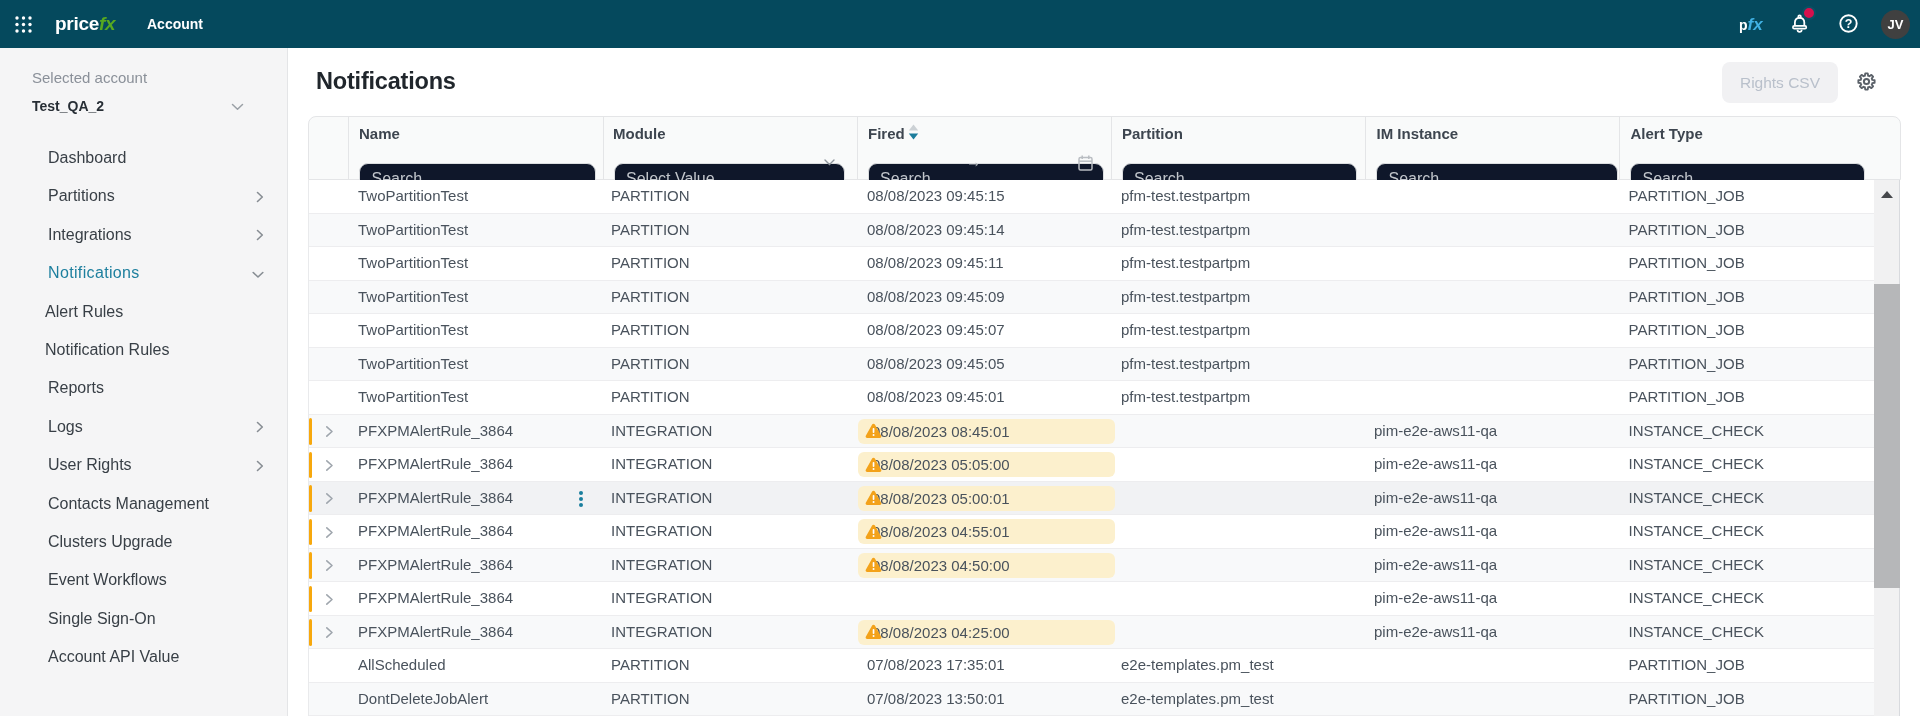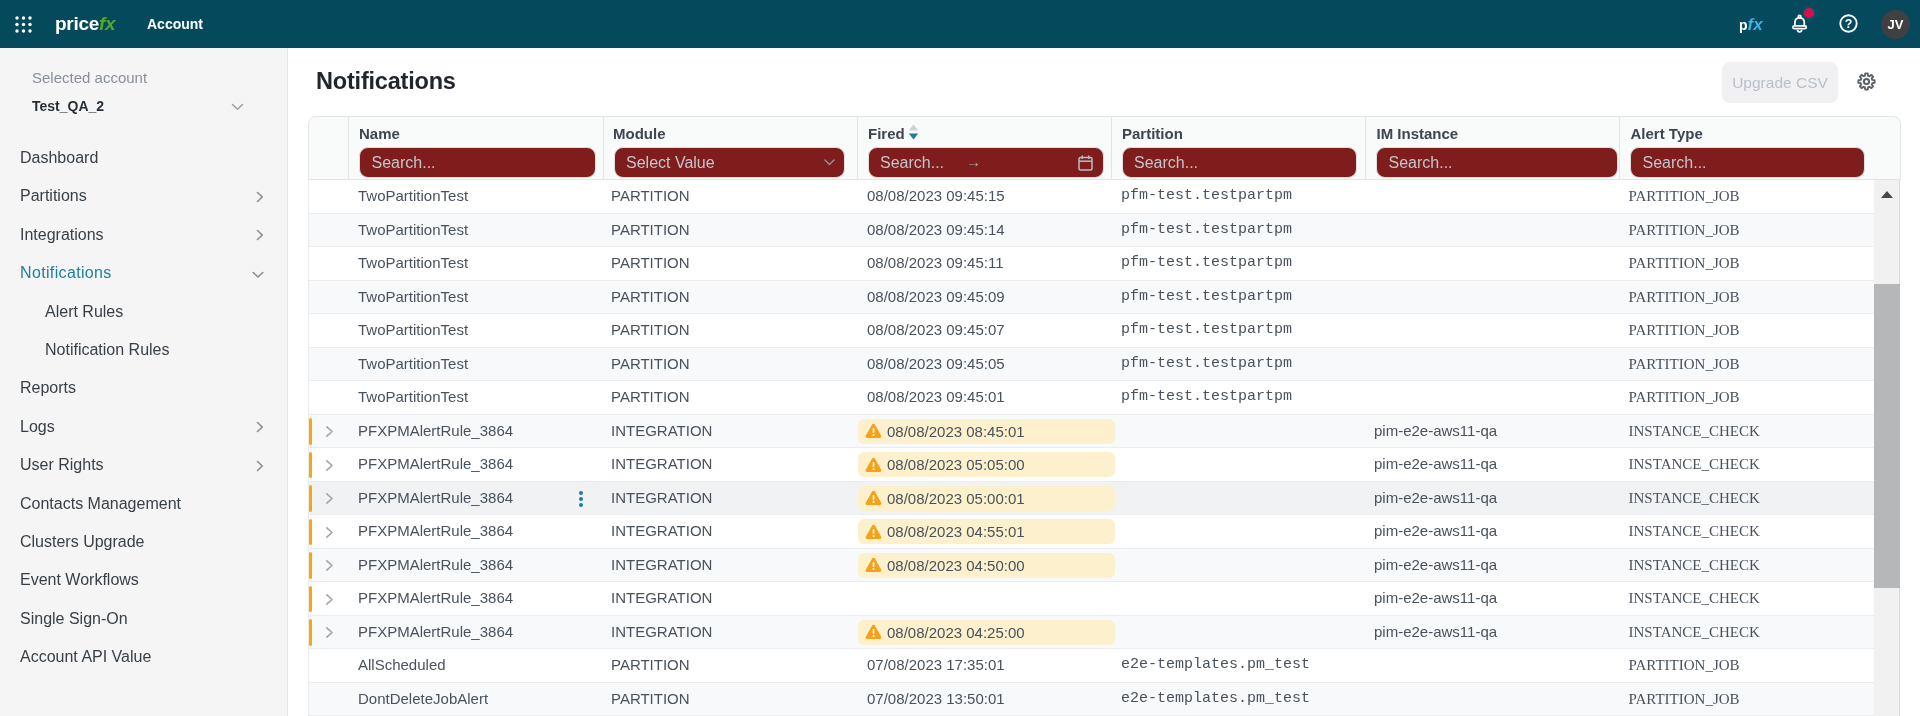--- a/index.html
+++ b/index.html
@@ -16,48 +16,48 @@
 .bellwrap { position:absolute; left:1788px; top:13px; }
 .badge { position:absolute; left:1802px; top:6px; width:14px; height:14px; border-radius:50%; background:#d6104d; border:2px solid #0b5064; }
 .helpwrap { position:absolute; left:1839px; top:14px; }
 .avatar { position:absolute; left:1881px; top:10px; width:29px; height:29px; border-radius:50%; background:#404040; color:#fff; font-size:13px; font-weight:700; text-align:center; line-height:29px; }
 
 .sidebar { position:absolute; left:0; top:48px; width:288px; height:668px; background:#f5f5f6; border-right:1px solid #e4e5e7; }
 .selacct { position:absolute; left:32px; top:21px; font-size:15px; color:#8a9099; }
 .acctname { position:absolute; left:32px; top:50px; font-size:14px; font-weight:700; color:#272e35; }
 .acctchev { position:absolute; left:231px; top:55px; }
 .menu { position:absolute; left:0; top:91px; width:287px; }
-.mi { position:relative; height:38.4px; line-height:38.4px; font-size:16px; color:#383f46; padding-left:20px; }
+.mi { position:relative; height:38.4px; line-height:38.4px; font-size:16px; color:#383f46; padding-left:48px; }
 .mi.sub { padding-left:45px; }
 .mi.active { color:#1d7f9e; letter-spacing:0.35px; }
 .mi .chev { position:absolute; right:23.5px; top:13.5px; }
 
 .title { position:absolute; left:316px; top:68px; font-size:23.5px; font-weight:700; color:#20262c; letter-spacing:-0.2px; }
 .exportbtn { position:absolute; left:1722px; top:62px; width:116px; height:41px; background:#f1f1f3; border-radius:8px; color:#b9c0cb; font-size:15.5px; text-align:center; line-height:41px; }
 .gear { position:absolute; left:1857px; top:72px; }
 
 .table { position:absolute; left:308px; top:116px; width:1592px; height:600px; }
 .thead { position:absolute; left:0; top:0; width:1593px; height:64px; background:#f9fafa; border:1px solid #e4e5e7; border-radius:8px 8px 0 0; }
 .col-div { position:absolute; top:0; width:1px; height:64px; background:#e4e5e7; }
 .hlabel { position:absolute; top:8px; font-size:15px; font-weight:700; color:#3d454f; }
-.hinput { position:absolute; top:30px; height:31px; background:#7f1d1d; border:1px solid #dcdee0; border-radius:9px; font-size:16px; color:#c2c6cc; line-height:29px; padding-left:11.5px; }
+.hinput { position:absolute; top:46px; height:31px; background:#0f172a; border:1px solid #dcdee0; border-radius:9px; font-size:16px; color:#c2c6cc; line-height:29px; padding-left:11.5px; }
 .tbody { position:absolute; left:0; top:64px; width:1566px; height:536px; background:#fff; border-left:1px solid #e9eaec; }
 .row { position:relative; width:1565px; height:33.5px; border-bottom:1px solid #ededef; }
 .row.alt { background:#f8f9fa; }
 .row.hov { background:#f1f2f4; }
 .cell { position:absolute; top:0; height:33.5px; line-height:32.5px; font-size:15px; color:#49525c; white-space:nowrap; }
 .c-name { left:49px; }
 .c-mod { left:302px; }
 .c-fired { left:558px; }
-.c-part { left:812px;font-family:Liberation Mono, monospace; }
+.c-part { left:812px; }
 .c-im { left:1065px; }
-.c-alert { left:1319.5px;font-family:Liberation Serif, serif; }
+.c-alert { left:1319.5px; }
 .orangebar { position:absolute; left:-0.5px; top:3.5px; width:3.7px; height:26.5px; border-radius:2px; background:#f7a80d; }
 .rowchev { position:absolute; left:16px; top:10.5px; }
-.firedpill { position:absolute; left:549px; top:4px; width:256.5px; height:25px; background:#fcf0cd; border-radius:6px; line-height:25px; font-size:15px; color:#49525c; padding-left:29px; }
+.firedpill { position:absolute; left:549px; top:4px; width:256.5px; height:25px; background:#fcf0cd; border-radius:6px; line-height:25px; font-size:15px; color:#49525c; padding-left:14px; }
 .warnico { position:absolute; left:6.5px; top:4.9px; }
 
 .sbar { position:absolute; left:1566px; top:64px; width:26px; height:536px; background:#f1f1f2; border-right:1px solid #d8dade; }
 .sthumb { position:absolute; left:0; top:104px; width:26px; height:304px; background:#b6b7b9; }
 .sarrow { position:absolute; left:7px; top:10.5px; width:0; height:0; border-left:6px solid transparent; border-right:6px solid transparent; border-bottom:7px solid #46484c; }
 </style>
 </head>
 <body>
 <div class="topbar">
   <svg class="gridicon" width="17" height="17" viewBox="0 0 17 17">
@@ -118,21 +118,21 @@
         </svg></div>
     <div class="mi">Contacts Management</div>
     <div class="mi">Clusters Upgrade</div>
     <div class="mi">Event Workflows</div>
     <div class="mi">Single Sign-On</div>
     <div class="mi">Account API Value</div>
   </div>
 </div>
 
 <div class="title">Notifications</div>
-<div class="exportbtn">Upgrade CSV</div>
+<div class="exportbtn">Rights CSV</div>
 <svg class="gear" width="19" height="19" viewBox="0 0 19 19">
     <polygon points="7.85,3.73 8.29,1.39 10.71,1.39 11.15,3.73 11.80,3.96 12.41,4.25 14.38,2.91 16.09,4.62 14.75,6.59 15.04,7.20 15.27,7.85 17.61,8.29 17.61,10.71 15.27,11.15 15.04,11.80 14.75,12.41 16.09,14.38 14.38,16.09 12.41,14.75 11.80,15.04 11.15,15.27 10.71,17.61 8.29,17.61 7.85,15.27 7.20,15.04 6.59,14.75 4.62,16.09 2.91,14.38 4.25,12.41 3.96,11.80 3.73,11.15 1.39,10.71 1.39,8.29 3.73,7.85 3.96,7.20 4.25,6.59 2.91,4.62 4.62,2.91 6.59,4.25 7.20,3.96" fill="none" stroke="#5b6169" stroke-width="1.9" stroke-linejoin="round"></polygon>
     <circle cx="9.5" cy="9.5" r="2.6" fill="none" stroke="#5b6169" stroke-width="2"></circle>
   </svg>
 
 <div class="table">
   <div class="thead">
     <div class="col-div" style="left:38.5px"></div>
     <div class="col-div" style="left:293.5px"></div>
     <div class="col-div" style="left:547.5px"></div>

